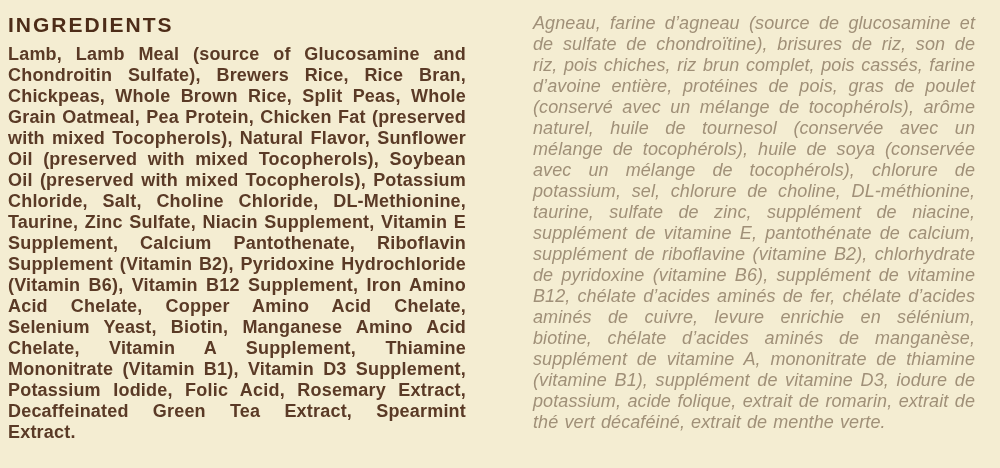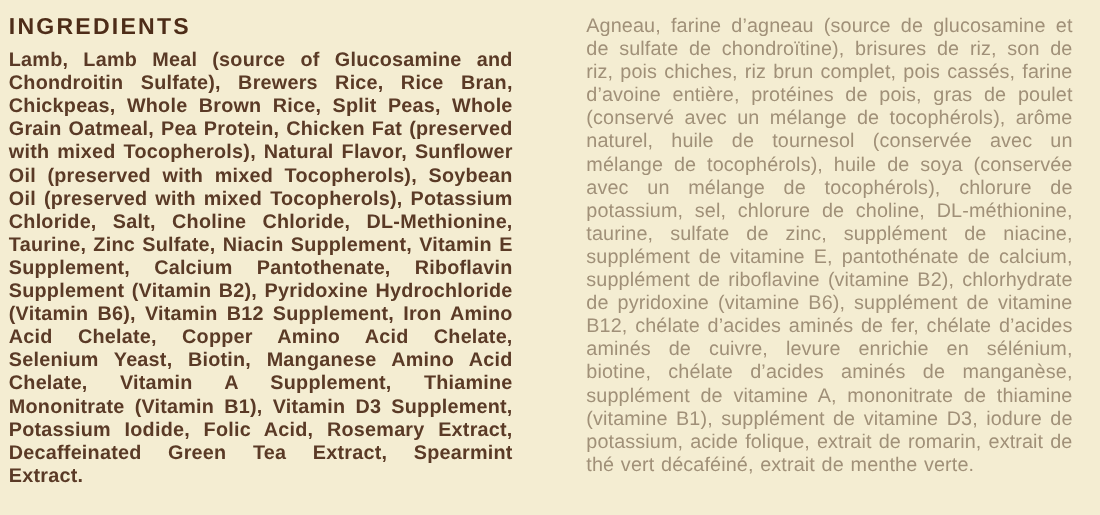--- a/index.html
+++ b/index.html
@@ -49,20 +49,21 @@
   }
   .body-en {
     font-weight: bold;
     color: #5a3a26;
     letter-spacing: 0.2px;
   }
   .body-fr {
     font-weight: normal;
     color: #a09078;
     letter-spacing: 0.1px;
+    font-style: italic;
   }
 </style>
 </head>
 <body>
 
 <div class="label">
 
   <section class="col col-en">
     <h1 class="heading heading-en">INGREDIENTS</h1>
     <p class="body body-en">Lamb, Lamb Meal (source of Glucosamine and Chondroitin Sulfate), Brewers Rice, Rice Bran, Chickpeas, Whole Brown Rice, Split Peas, Whole Grain Oatmeal, Pea Protein, Chicken Fat (preserved with mixed Tocopherols), Natural Flavor, Sunflower Oil (preserved with mixed Tocopherols), Soybean Oil (preserved with mixed Tocopherols), Potassium Chloride, Salt, Choline Chloride, DL-Methionine, Taurine, Zinc Sulfate, Niacin Supplement, Vitamin E Supplement, Calcium Pantothenate, Riboflavin Supplement (Vitamin B2), Pyridoxine Hydrochloride (Vitamin B6), Vitamin B12 Supplement, Iron Amino Acid Chelate, Copper Amino Acid Chelate, Selenium Yeast, Biotin, Manganese Amino Acid Chelate, Vitamin A Supplement, Thiamine Mononitrate (Vitamin B1), Vitamin D3 Supplement, Potassium Iodide, Folic Acid, Rosemary Extract, Decaffeinated Green Tea Extract, Spearmint Extract.</p>

